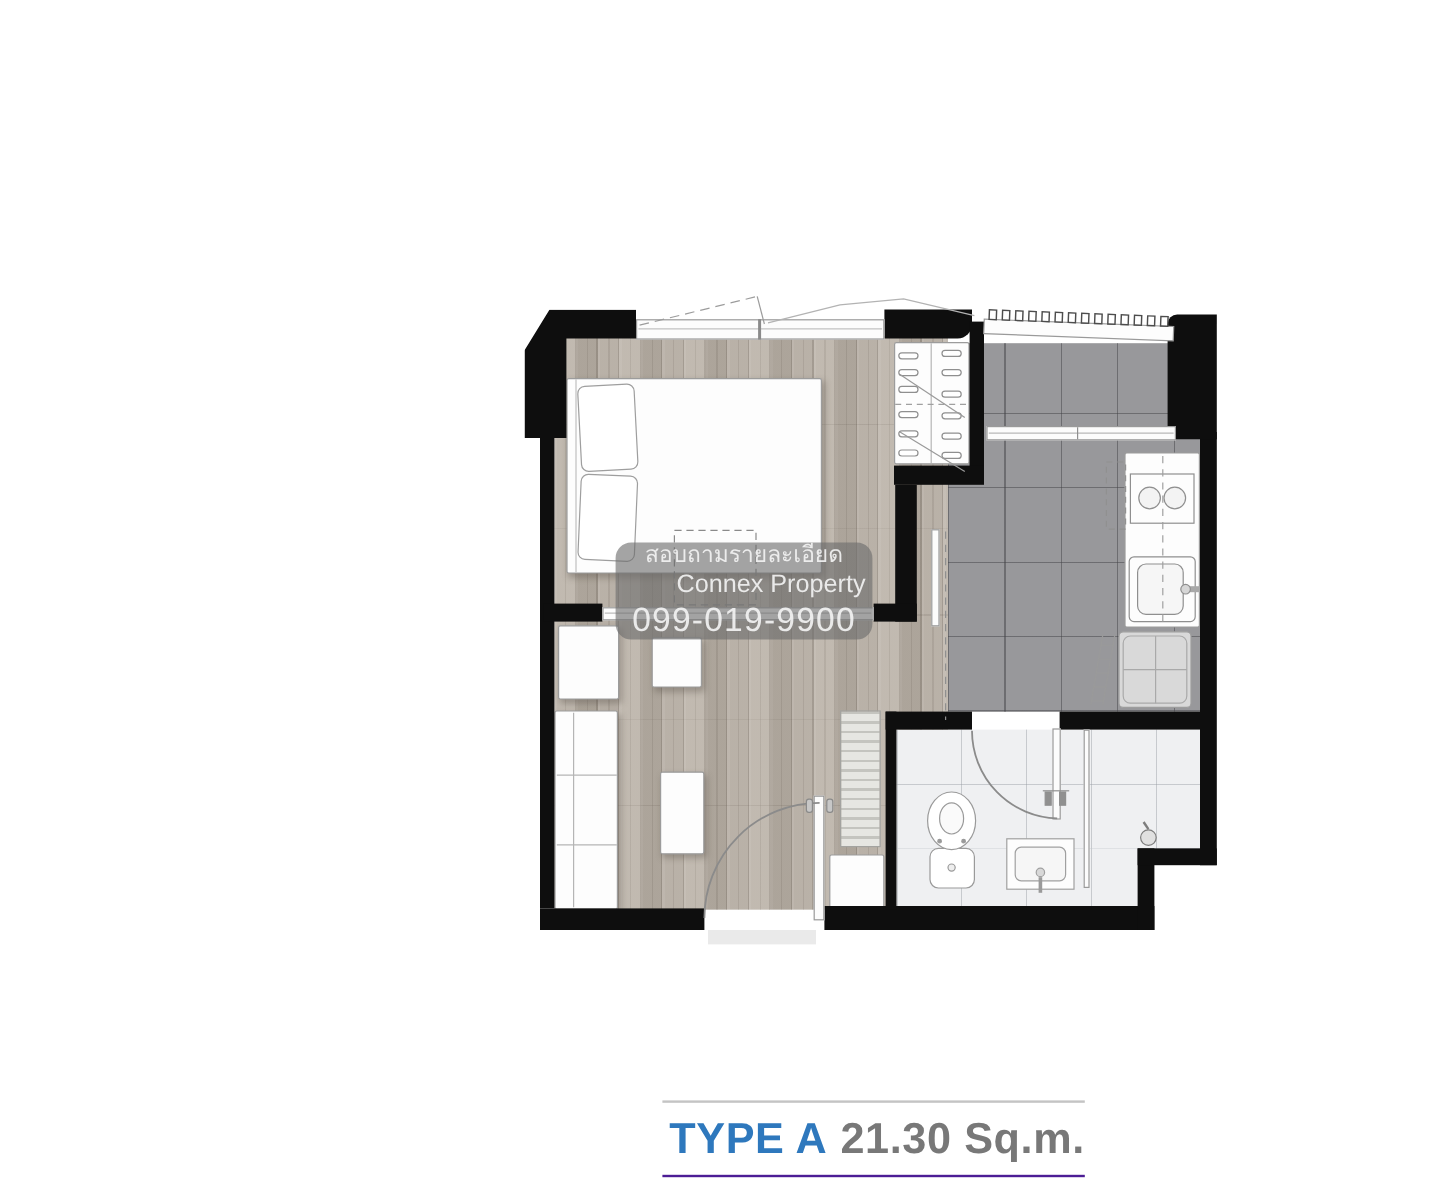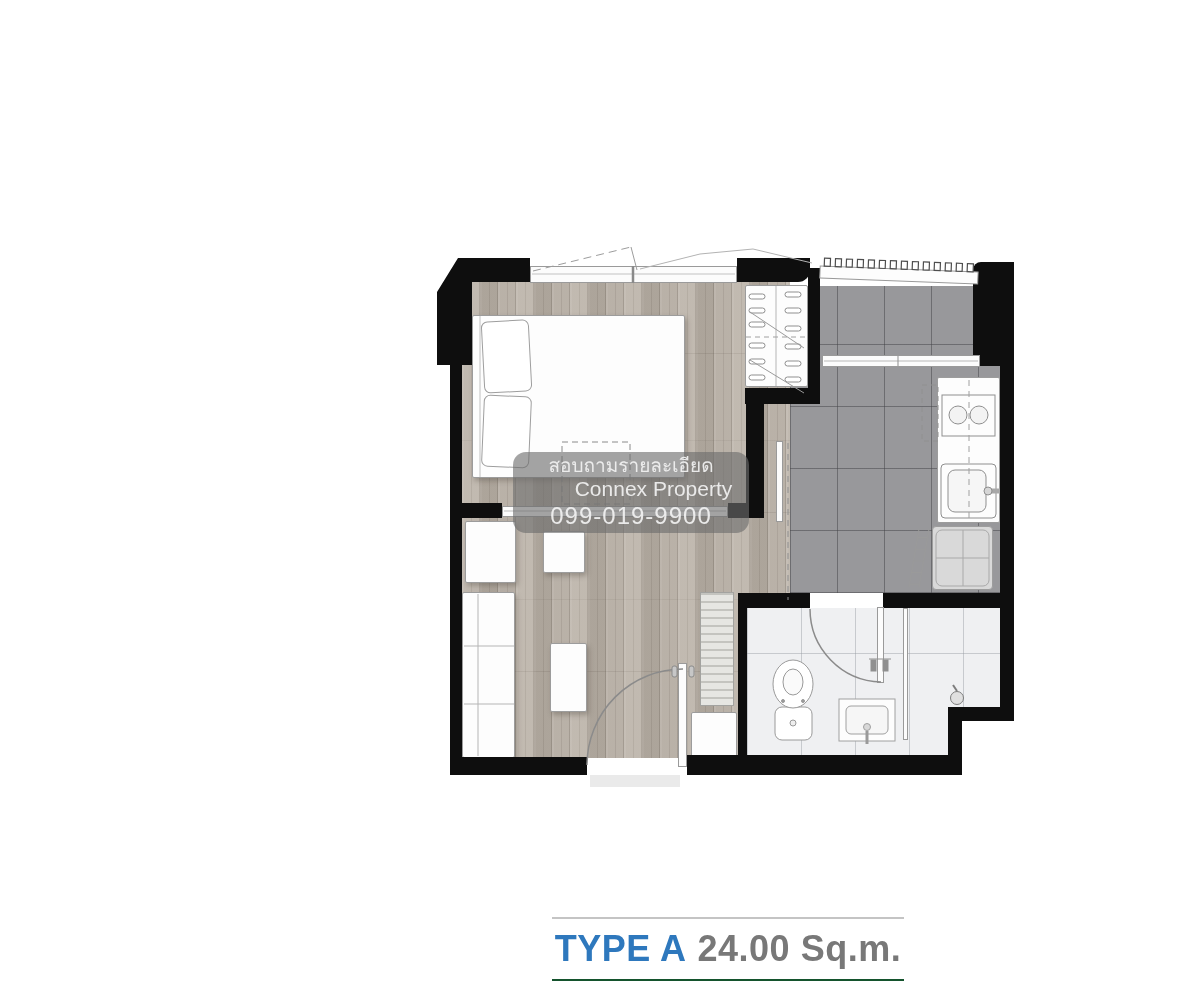--- a/index.html
+++ b/index.html
@@ -21,29 +21,29 @@
       repeating-linear-gradient(90deg, rgba(150,155,162,.45) 0 1px, transparent 1px 54px),
       repeating-linear-gradient(0deg, rgba(150,155,162,.45) 0 1px, transparent 1px 54px);}
   
   .wall{background:#0e0e0e;}
   .furn{background:#fdfdfd;border:1px solid #9c9c9c;box-shadow:2px 3px 5px rgba(78,70,60,.35);box-sizing:border-box;border-radius:2px;}
   .bar{background:#fcfcfc;border:1px solid #9a9a9a;box-sizing:border-box;}
   .graybox{background:#d9d9d9;border:1px solid #9d9d9d;box-sizing:border-box;}
   .rack{background:repeating-linear-gradient(0deg,#e6e6e2 0 6px,#c4c4bf 6px 8px);border:1px solid #a3a3a0;box-sizing:border-box;}
   svg{position:absolute;left:0;top:0;pointer-events:none;}
   
-  #watermark{left:513px;top:452px;width:236px;height:81px;border-radius:13px;
+  #watermark{left:513px;top:452px;width:214px;height:81px;border-radius:13px;
     background:rgba(108,108,108,.62);display:flex;flex-direction:column;align-items:center;justify-content:center;
     color:rgba(242,242,242,.92);text-align:center;line-height:1.18;}
   #watermark .wm1{font-size:19px;}
   #watermark .wm2{font-size:21px;margin-left:45px;}
-  #watermark .wm3{font-size:24px;letter-spacing:1px;}
-  
-  #caption{left:552px;top:917px;width:352px;height:64px;display:flex;align-items:center;justify-content:center;
-    border-top:2px solid #c4c4c4;border-bottom:2px solid #14532d;box-sizing:border-box;}
+  #watermark .wm3{font-size:28px;letter-spacing:1px;}
+  
+  #caption{left:552px;top:917px;width:352px;height:64px;display:flex;align-items:center;justify-content:flex-end;
+    border-top:2px solid #c4c4c4;border-bottom:2px solid #4c1d95;box-sizing:border-box;}
   #caption .t{font-weight:bold;font-size:36px;color:#2e78bd;letter-spacing:.5px;}
   #caption .a{font-weight:bold;font-size:36px;color:#787878;margin-left:11px;letter-spacing:.5px;}
 </style>
 </head>
 <body>
 
 <div id="canvas">
 
   <div class="abs wood" style="left:462px;top:280px;width:328px;height:478px;"></div>
   <div class="abs tiles" style="left:790px;top:286px;width:210px;height:307px;"></div>
@@ -228,16 +228,16 @@
   </svg>
 
   <div id="watermark" class="abs">
     <div class="wm1">สอบถามรายละเอียด</div>
     <div class="wm2">Connex Property</div>
     <div class="wm3">099-019-9900</div>
   </div>
 
   <div id="caption" class="abs">
     <span class="t">TYPE A</span>
-    <span class="a">24.00 Sq.m.</span>
+    <span class="a">21.30 Sq.m.</span>
   </div>
 
 </div>
 
 </body></html>

